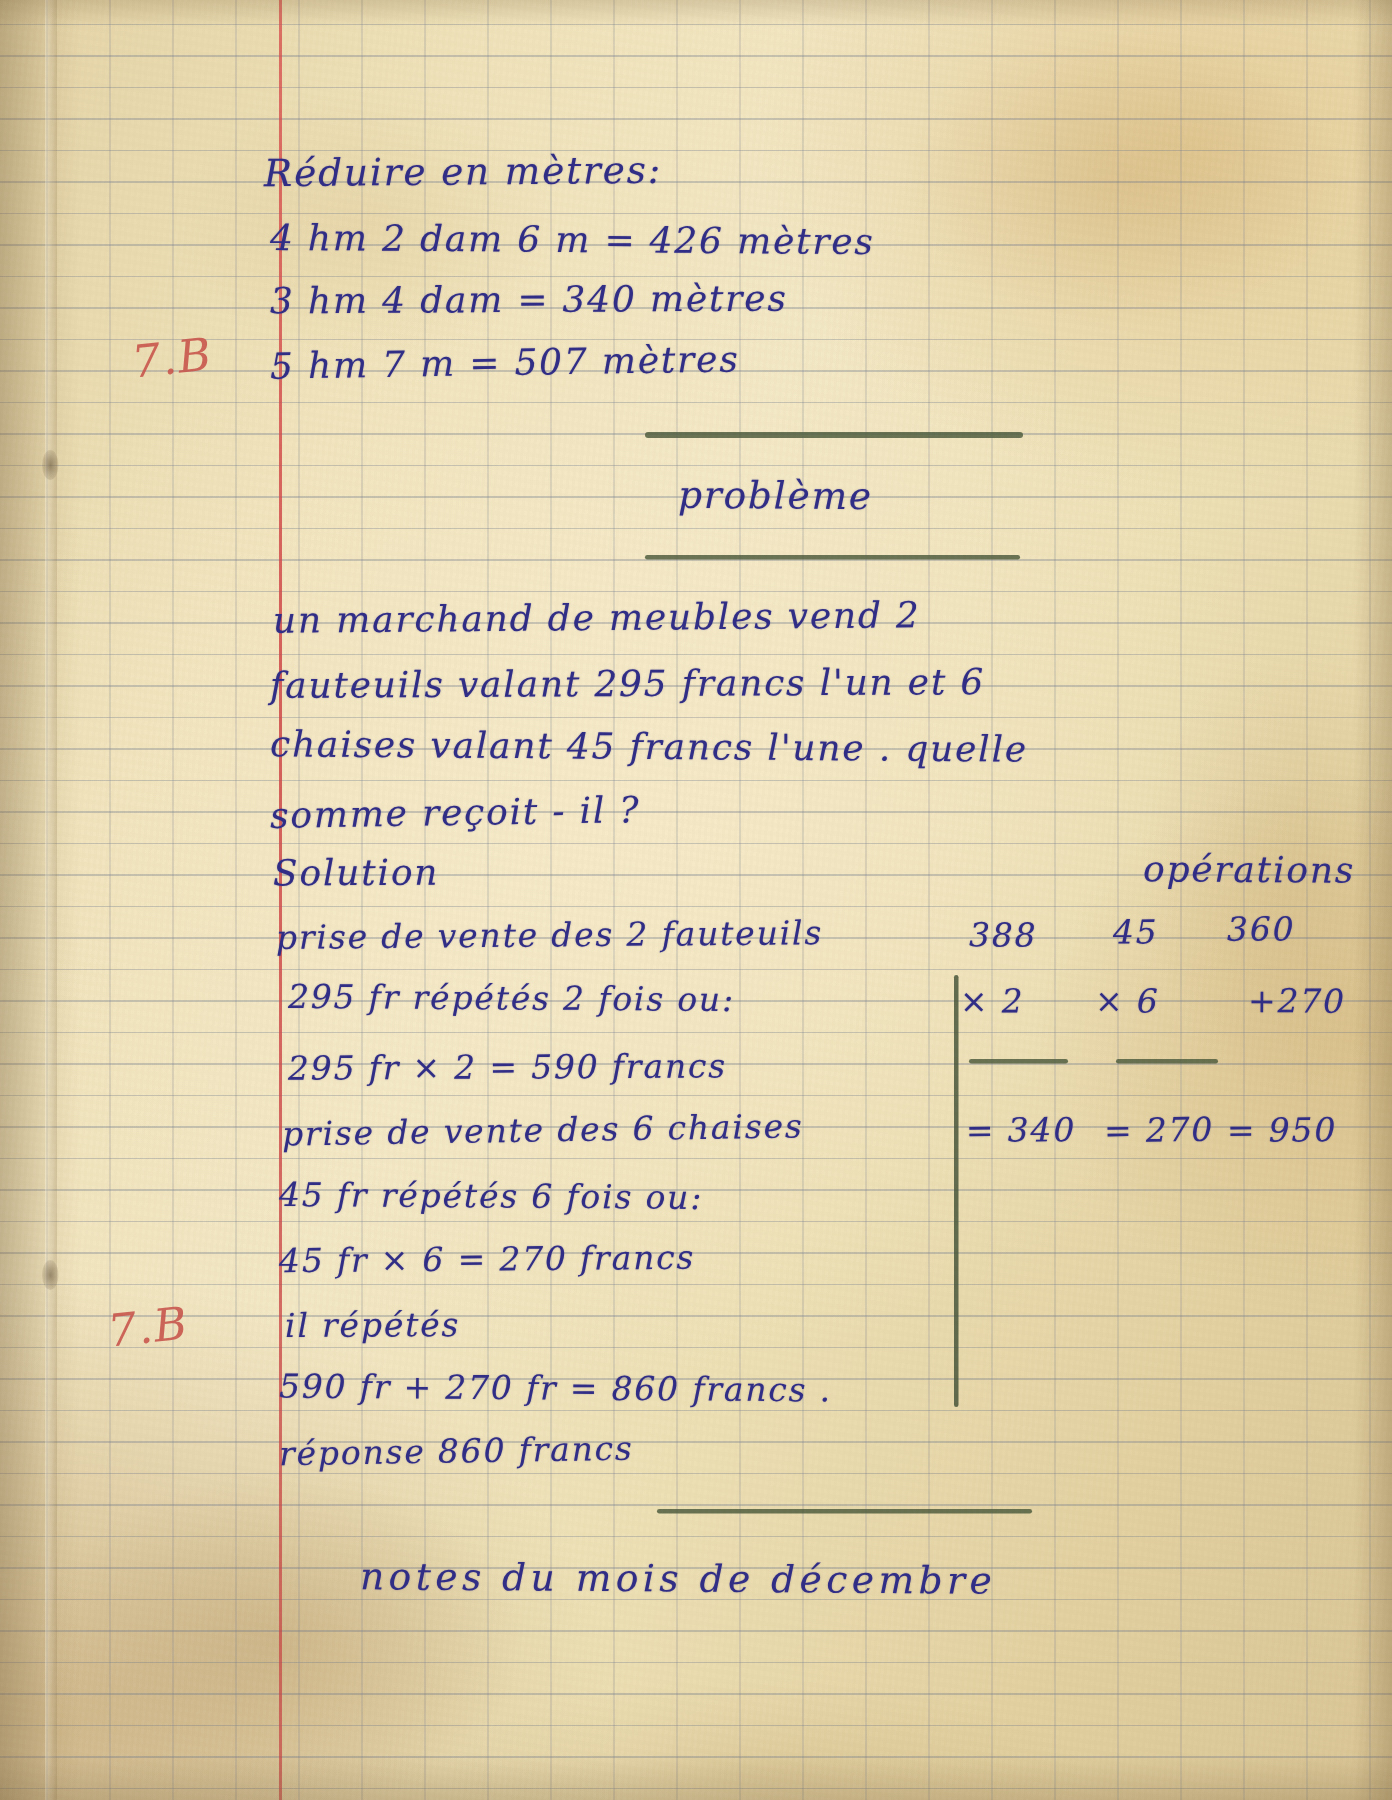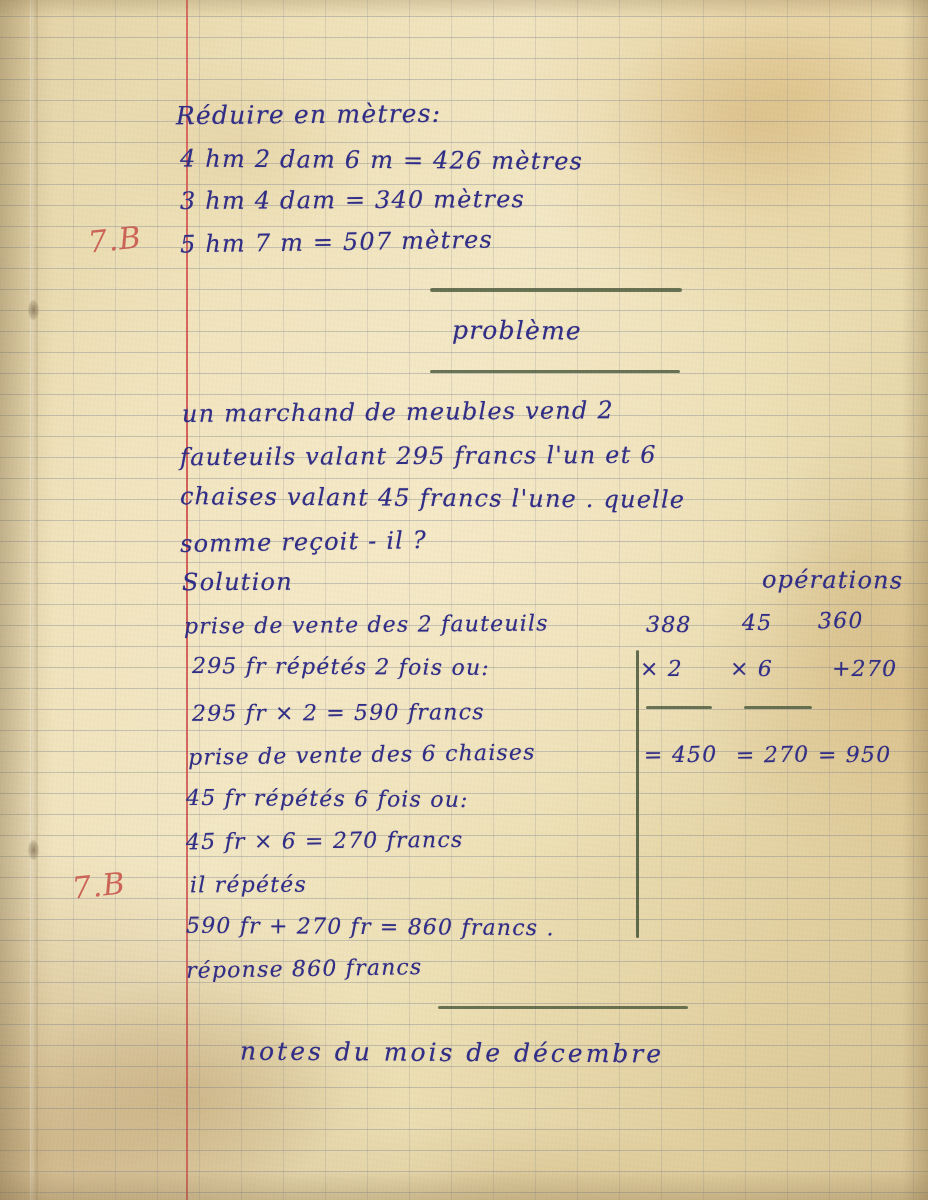--- a/index.html
+++ b/index.html
@@ -222,21 +222,21 @@
   <div class="hw small j4" style="left:190px; top:872px;">il répétés</div>
   <div class="hw small j3" style="left:186px; top:914px;">590 fr + 270 fr = 860 francs .</div>
   <div class="hw small j2" style="left:186px; top:956px;">réponse 860 francs</div>
 
   <div class="teacher-mark" style="left:72px; top:868px;">7.B</div>
 
   <div class="vrule-green" style="left:636px; top:650px; height:288px;"></div>
 
   <div class="hw small j3" style="left:646px; top:612px;">388</div>
   <div class="hw small j4" style="left:640px; top:656px;">×    2</div>
-  <div class="hw small j1" style="left:644px; top:742px;">= 450</div>
+  <div class="hw small j1" style="left:644px; top:742px;">= 340</div>
   <div class="underline" style="left:646px; top:706px; width:66px; height:3px;"></div>
 
   <div class="hw small j4" style="left:742px; top:610px;">45</div>
   <div class="hw small j3" style="left:730px; top:656px;">×    6</div>
   <div class="hw small j2" style="left:736px; top:742px;">= 270</div>
   <div class="underline" style="left:744px; top:706px; width:68px; height:3px;"></div>
 
   <div class="hw small j1" style="left:818px; top:608px;">360</div>
   <div class="hw small j3" style="left:812px; top:656px;margin-left:20px;">+270</div>
   <div class="hw small j4" style="left:818px; top:742px;">= 950</div>

